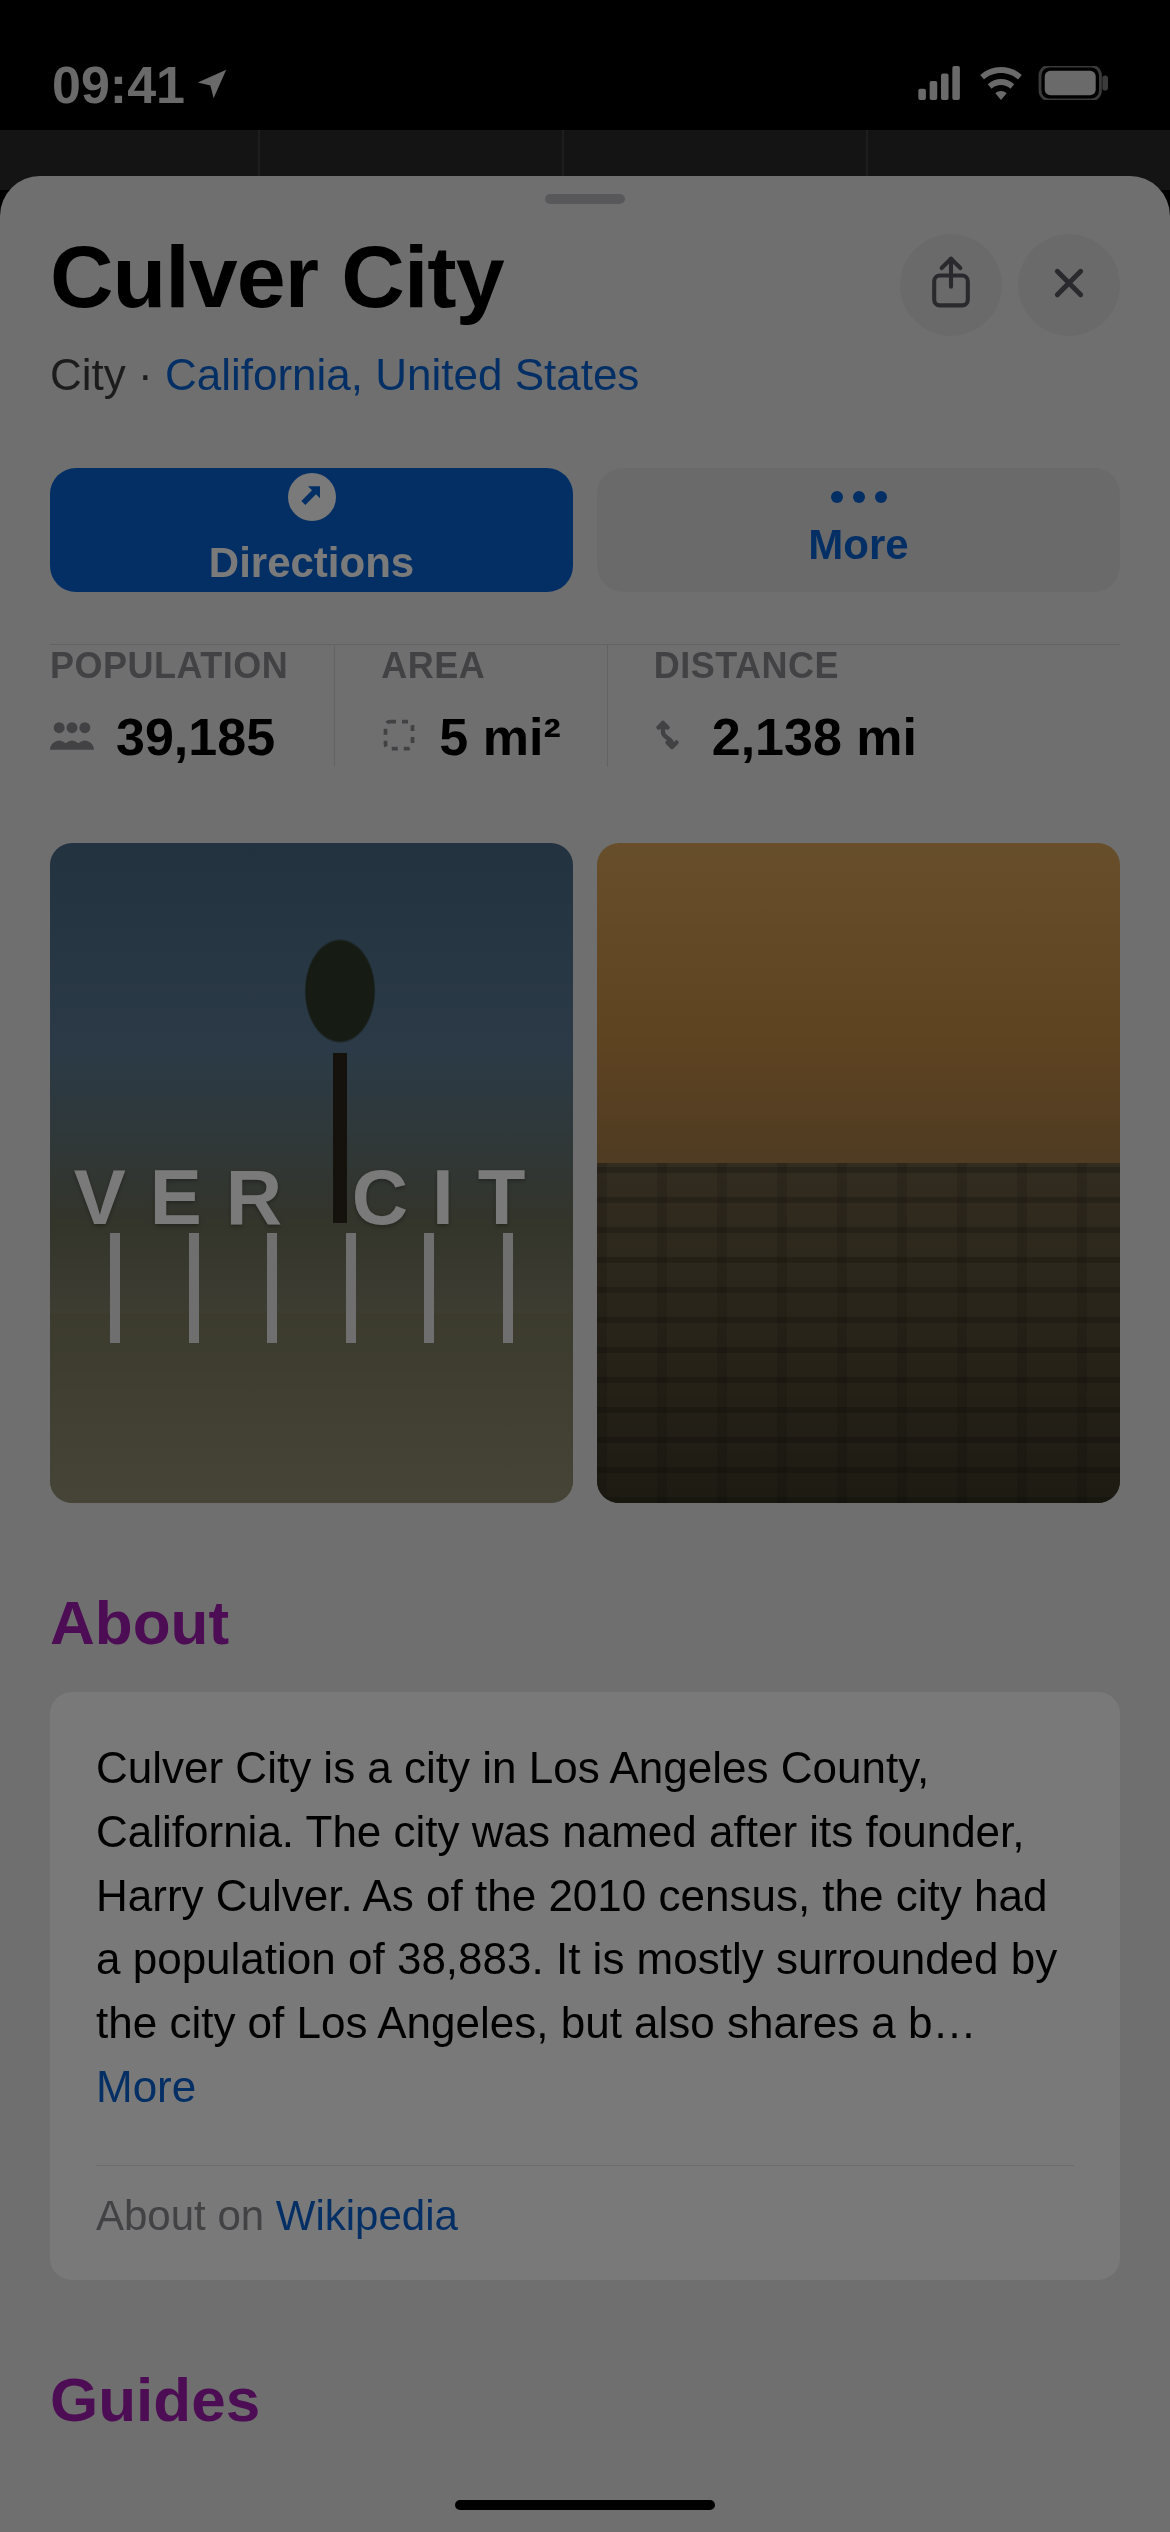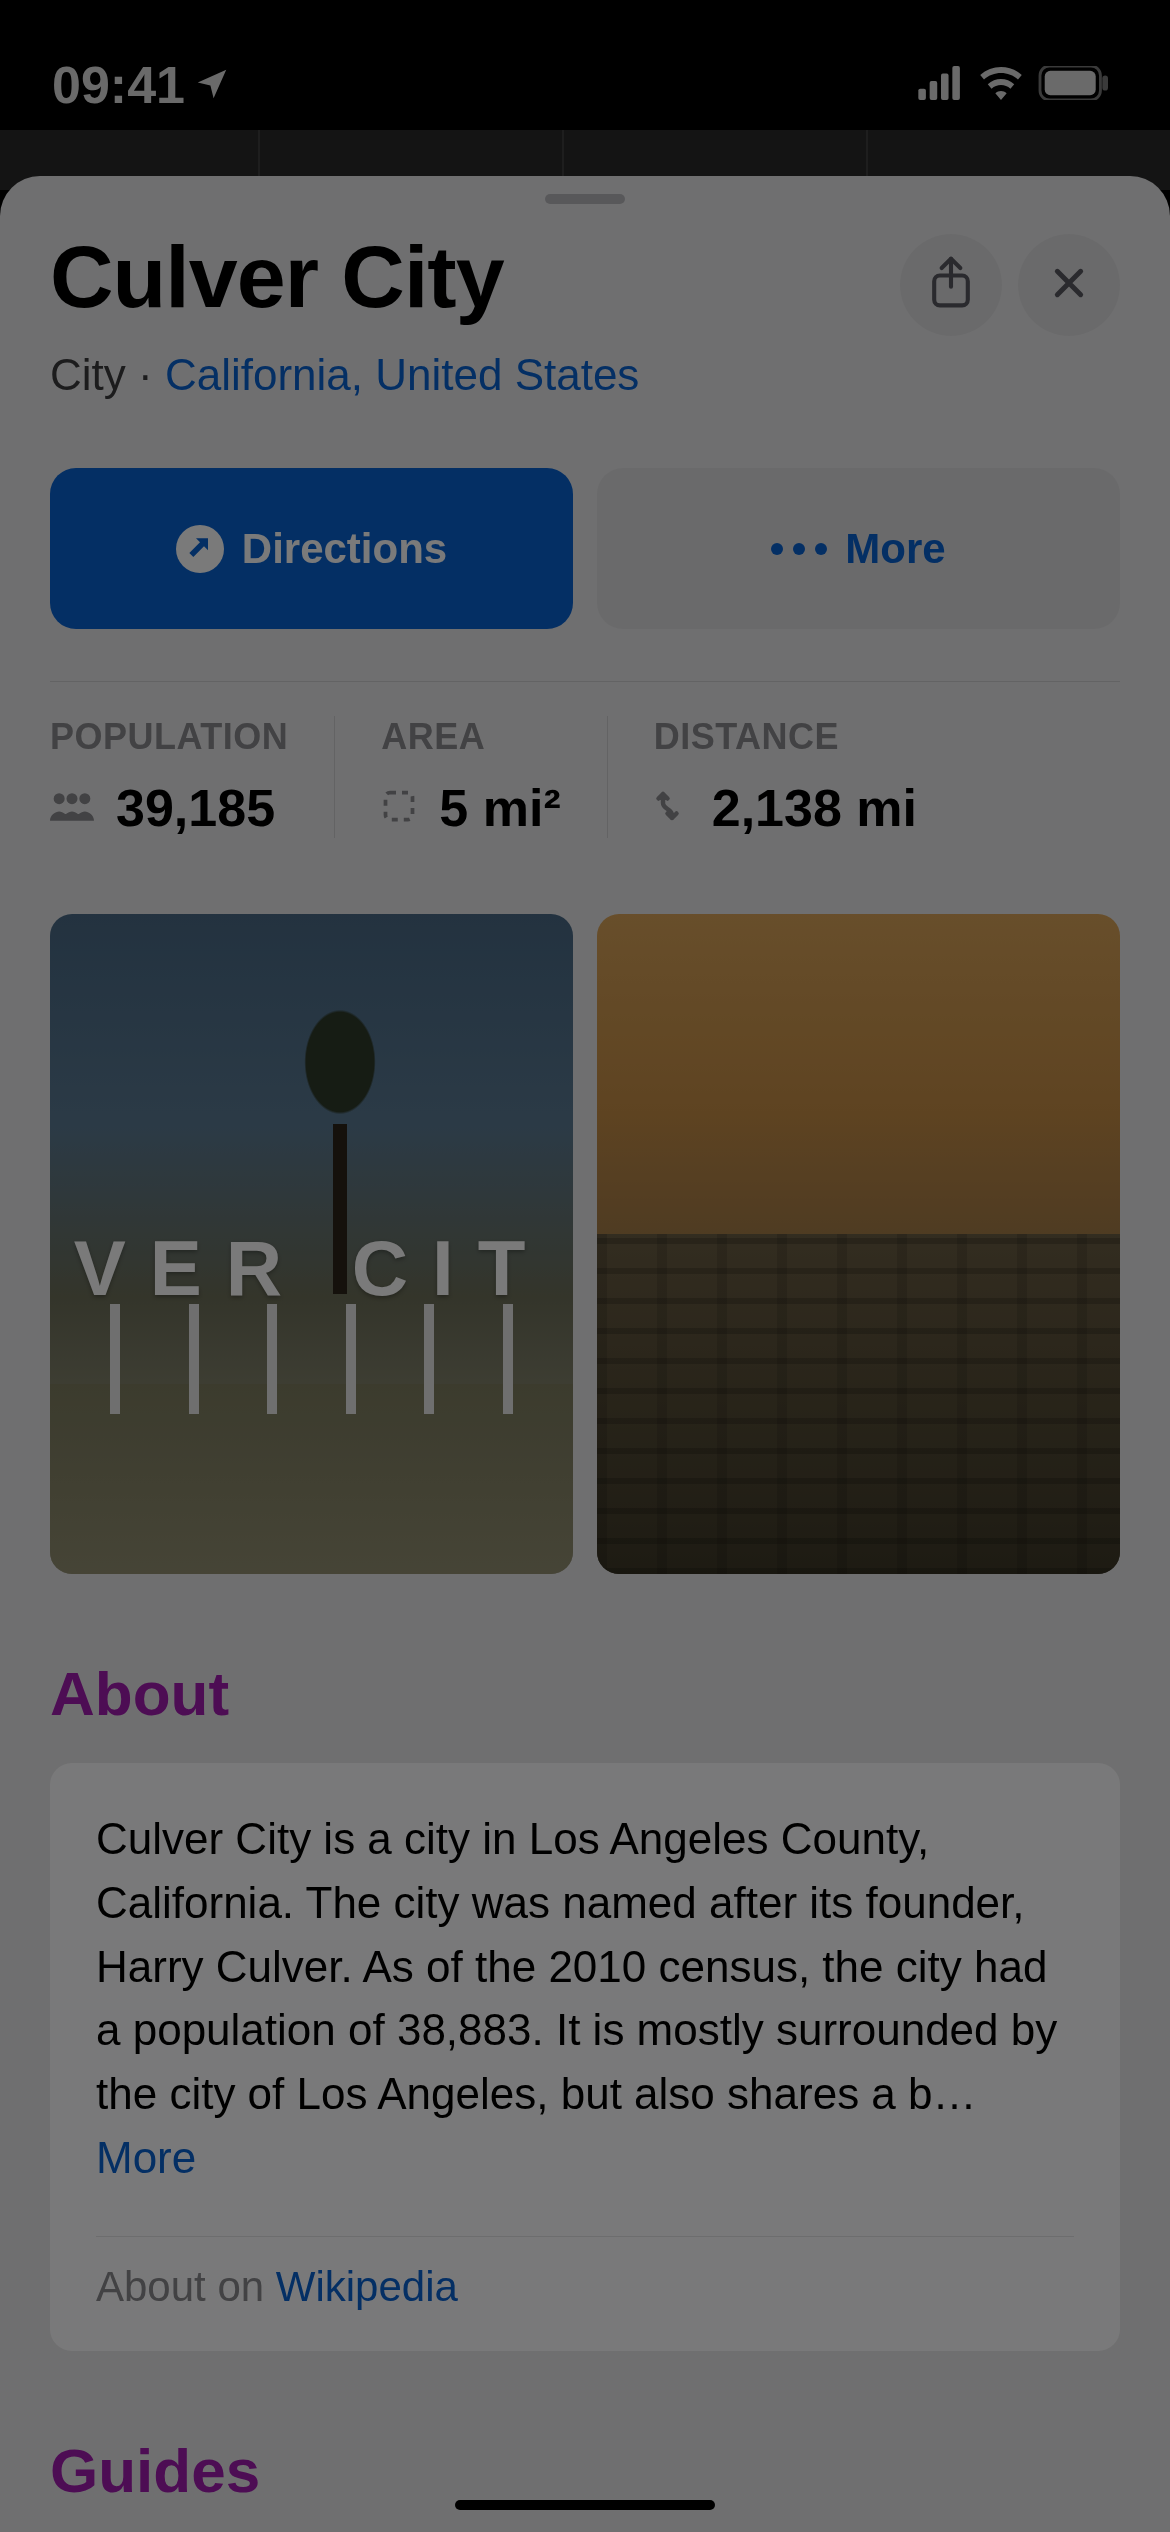--- a/index.html
+++ b/index.html
@@ -28,34 +28,34 @@
   .title-block { flex:1; }
   .title { font-size:88px; font-weight:700; letter-spacing:-1px; color:#000; margin-top:6px; }
   .subtitle { margin-top:22px; font-size:44px; color:#3c3c3e; }
   .subtitle a { color:#0a63d2; text-decoration:none; }
 
   .header-actions { display:flex; gap:16px; padding-top:14px; }
   .circ-btn { width:102px; height:102px; border-radius:51px; background:#dedee0;
               display:flex; align-items:center; justify-content:center; color:#595960; }
 
   .action-row { display:flex; gap:24px; margin-top:68px; }
-  .pill-btn { flex:1; height:161px; border-radius:26px; display:flex;
-              flex-direction:row; align-items:center; justify-content:center;
+  .pill-btn { flex:1; height:124px; border-radius:26px; display:flex;
+              flex-direction:column; align-items:center; justify-content:center;
               gap:18px; }
   .pill-primary { background:#0a63d2; color:#fff; }
   .pill-secondary { background:#dedee0; color:#0a63d2; }
   .pill-label { font-size:42px; font-weight:600; }
   .dir-ico-wrap { width:48px; height:48px; border-radius:24px; background:#fff;
                   display:flex; align-items:center; justify-content:center; }
   .dots { display:flex; gap:10px; }
   .dots span { width:12px; height:12px; border-radius:6px; background:#0a63d2; }
 
   .divider { height:1px; background:#cfcfd2; margin-top:52px; }
 
-  .stats-row { display:flex; margin-top:34px; }
+  .stats-row { display:flex; }
   .stat { padding-right:46px; }
   .stat + .stat { border-left:1px solid #cfcfd2; padding-left:46px; }
   .stat-label { font-size:36px; font-weight:600; color:#8a8a8e; letter-spacing:0.5px; }
   .stat-valrow { display:flex; align-items:center; gap:22px; margin-top:20px; }
   .stat-ico { color:#8a8a8e; }
   .stat-val { font-size:52px; font-weight:600; color:#000; }
 
   .photos-row { display:flex; gap:24px; margin-top:76px; }
   .photo { flex:1; height:660px; border-radius:22px; overflow:hidden; position:relative; }
   .photo1 { background: linear-gradient(180deg,#4a6a86 0%, #5b7a93 32%, #6d6f59 58%, #8c8b76 80%, #a7a696 100%); }

